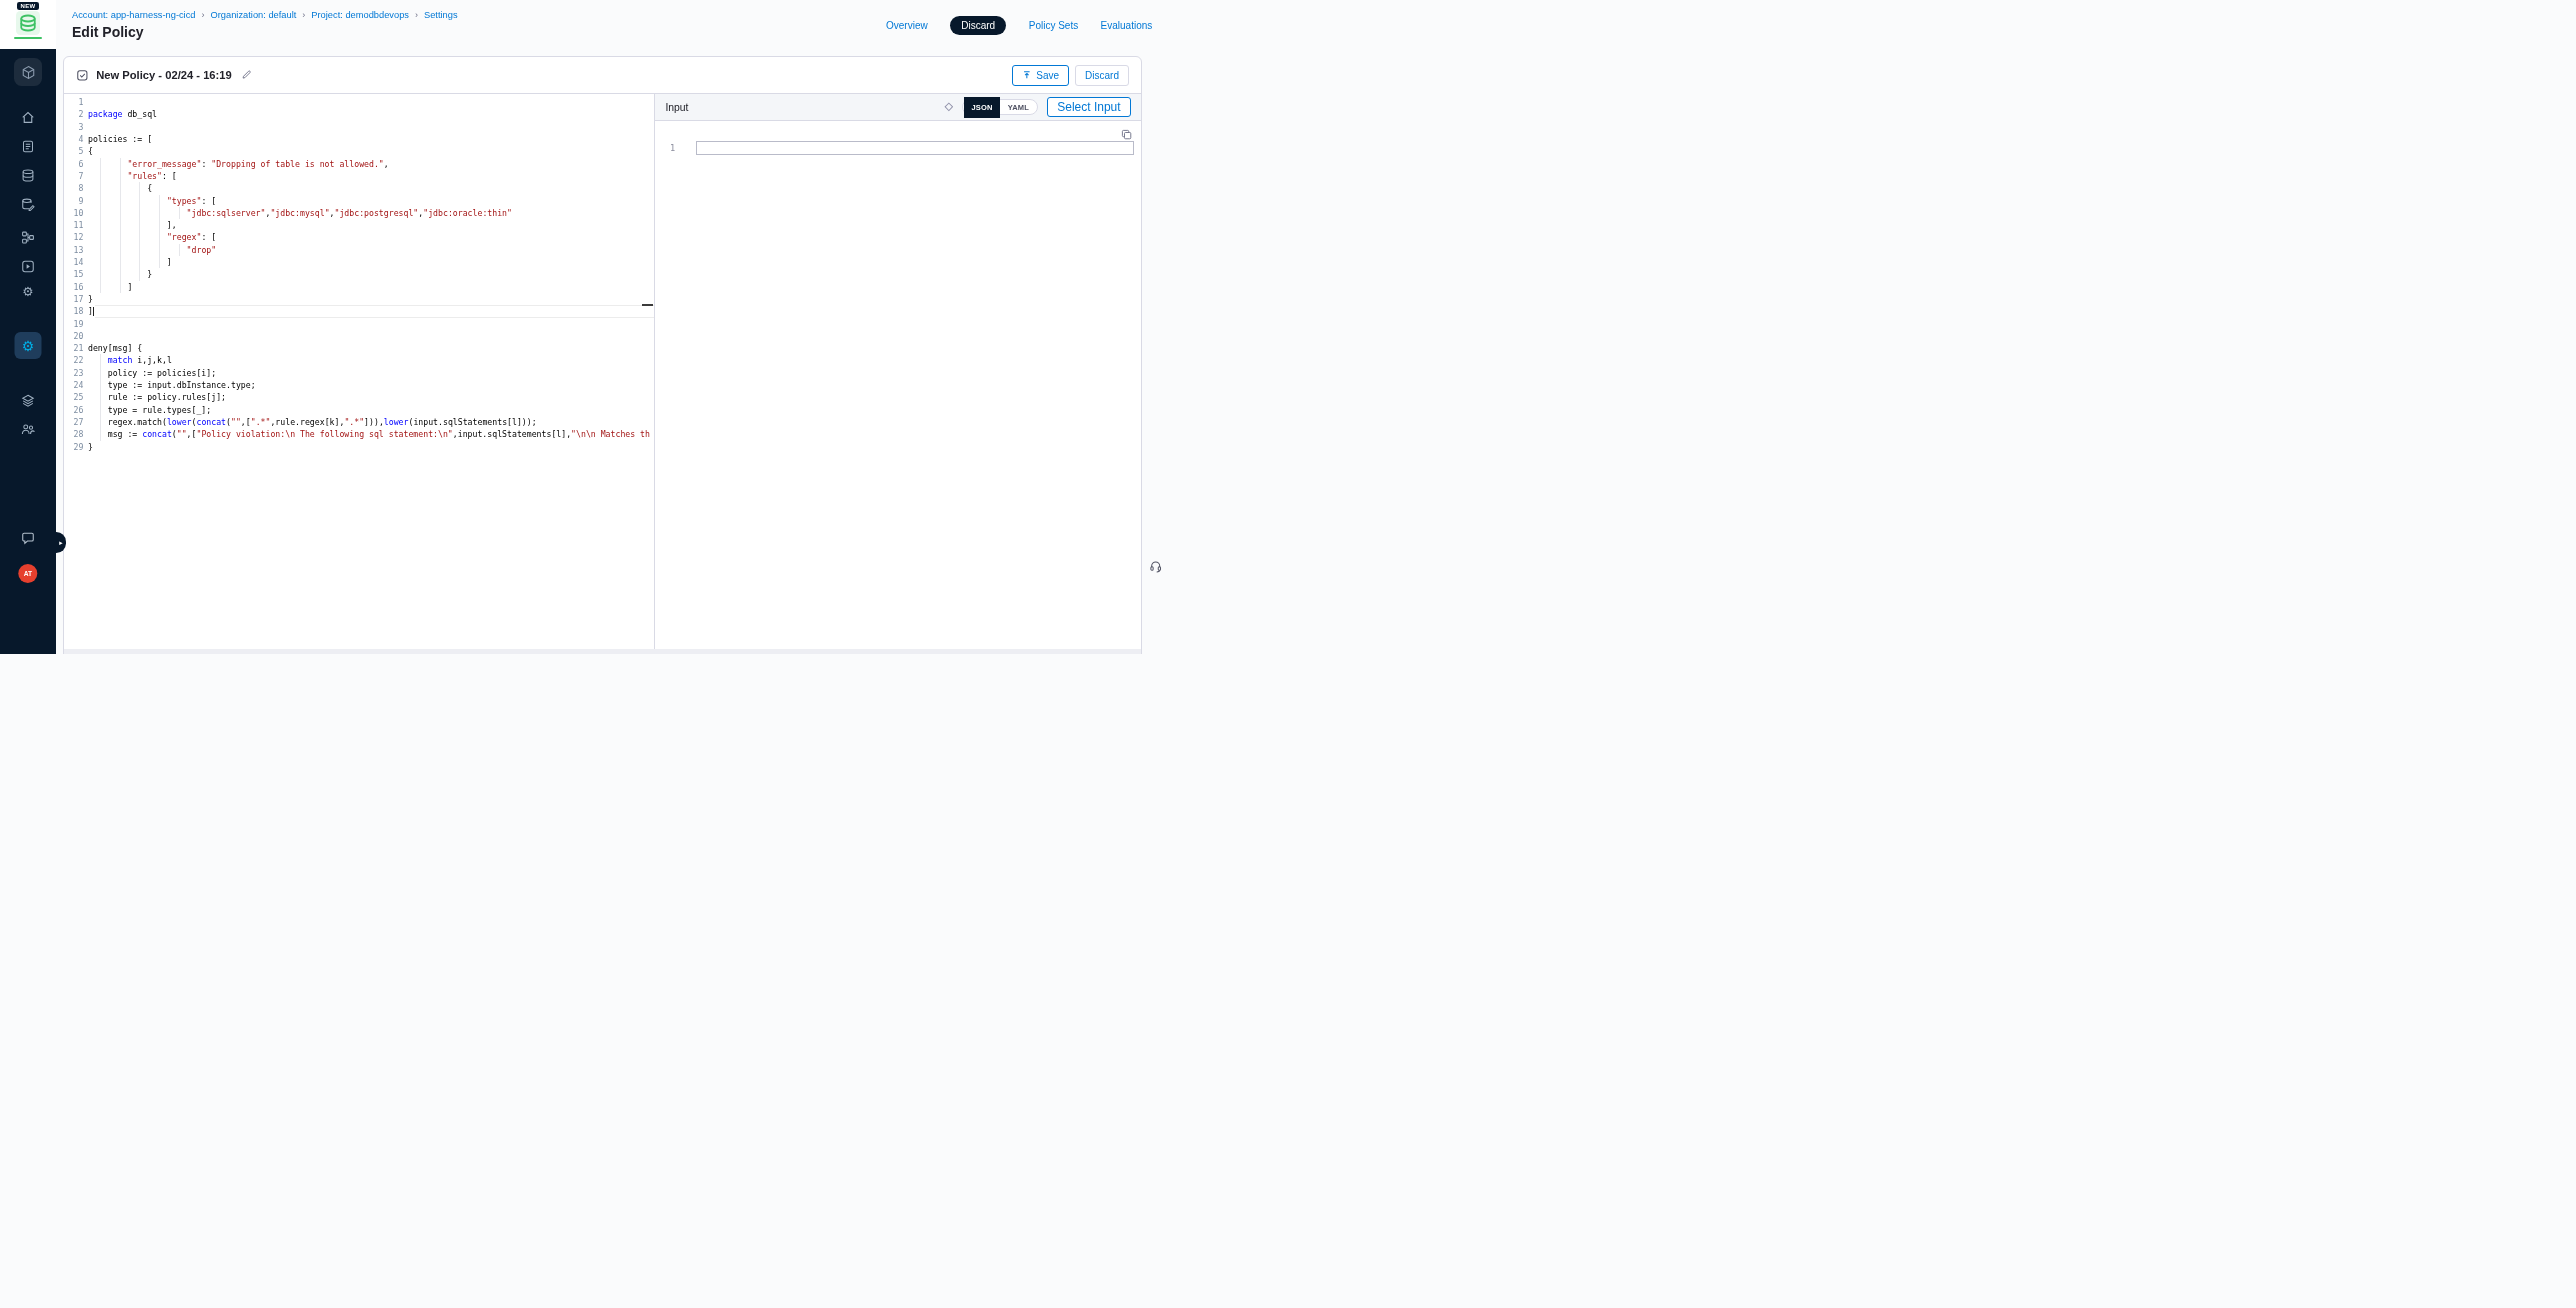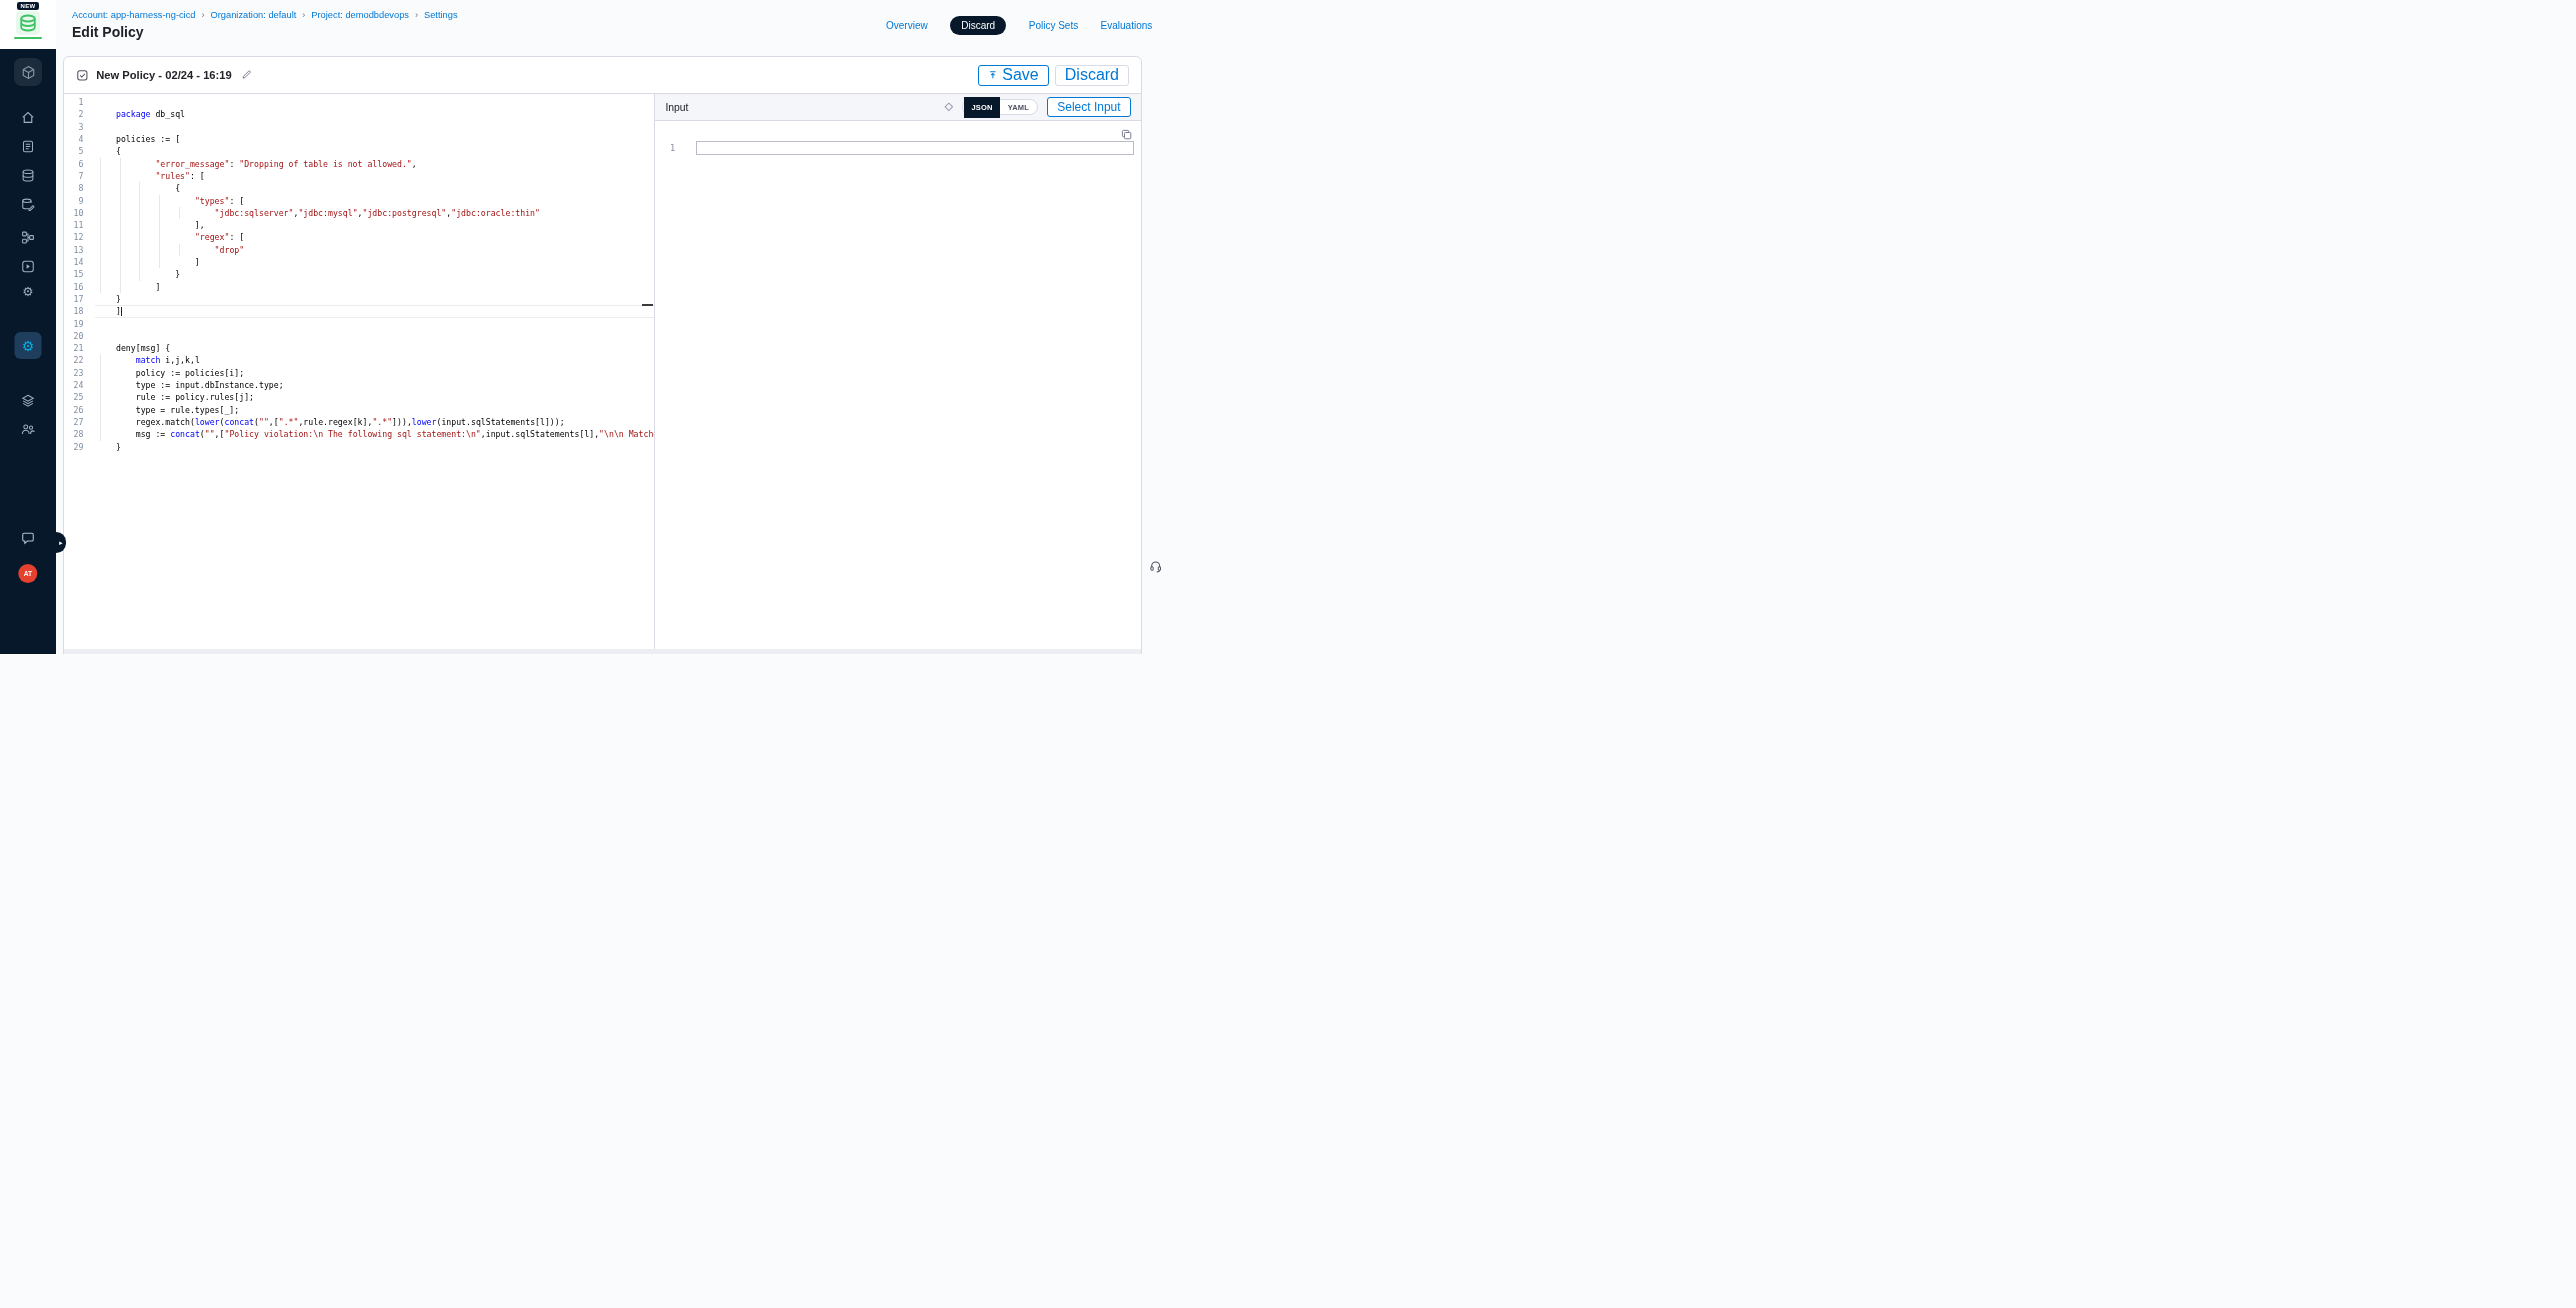--- a/index.html
+++ b/index.html
@@ -35,34 +35,34 @@
   .nav-link { color:#0278d5; cursor:pointer; }
   .nav-pill { background:#07182b; color:#fff; padding:3.7px 11.2px; border-radius:10.4px; cursor:pointer; }
   
   .card { position:absolute; left:63px; top:56px; width:1079px; height:599px; background:#fff;
           border:0.7px solid #d9dae5; border-radius:6px 6px 0 0; overflow:hidden; z-index:1; }
   .card-toolbar { height:37px; border-bottom:0.7px solid #d9dae5; display:flex; align-items:center;
                   padding:0 12px; }
   .policy-name { font-size:11.2px; font-weight:700; margin-left:7.5px; }
   .icon-btn { display:flex; align-items:center; justify-content:center; cursor:pointer; }
   .toolbar-right { margin-left:auto; display:flex; gap:6px; }
-  .btn { height:21px; padding:0 9px; border-radius:3px; background:#fff; font-size:16px;
+  .btn { height:21px; padding:0 9px; border-radius:3px; background:#fff; font-size:10px;
          color:#0278d5; display:flex; align-items:center; gap:4.5px; cursor:pointer;
          font-family:inherit; }
   .btn-save { border:0.7px solid #0278d5; font-weight:500; }
   .btn-discard { border:0.7px solid #d9dae6; }
   
   .editor-pane { position:absolute; left:0; top:37px; bottom:5.2px; width:590px; overflow:hidden; background:#fff; }
   .code-lines { position:relative; padding-top:2.2px; font-family:"DejaVu Sans Mono","Liberation Mono",monospace;
                 font-size:8.2px; }
   .code-line { position:relative; height:12.3px; line-height:12.3px; }
   .code-line.current::after { content:''; position:absolute; left:31px; right:0; top:0; bottom:0;
                 borde:0; border-top:0.7px solid #ececec; border-bottom:0.7px solid #ececec; pointer-events:none; }
   .line-num { position:absolute; left:0; top:0; width:19.4px; text-align:right; color:#7d8da1; }
-  .line-content { position:absolute; left:52px; top:0; white-space:pre; }
+  .line-content { position:absolute; left:24px; top:0; white-space:pre; }
   .guide { position:absolute; top:0; bottom:0; width:0.7px; background:#e6e7eb; }
   .tok-k { color:#0000ff; } .tok-s { color:#a31515; } .tok-p { color:#000; }
   .caret { display:inline-block; width:1.1px; height:9.7px; background:#222; margin-bottom:-2.2px; }
   .overview-mark { position:absolute; right:1.5px; top:210px; width:10.4px; height:2.2px; background:#3b3b3b; }
   .hscroll { position:absolute; left:0; right:0; bottom:0; height:5.2px; background:#edeef3; z-index:3; }
   
   .terminal { position:absolute; left:590px; top:37px; right:0; bottom:5.2px; border-left:0.7px solid #d9dae5;
               display:flex; flex-direction:column; background:#fff; }
   .term-tabs { height:35px; border-bottom:0.7px solid #d9dae5; display:flex; align-items:center;
                padding:0 9px; position:relative; flex:none; }

